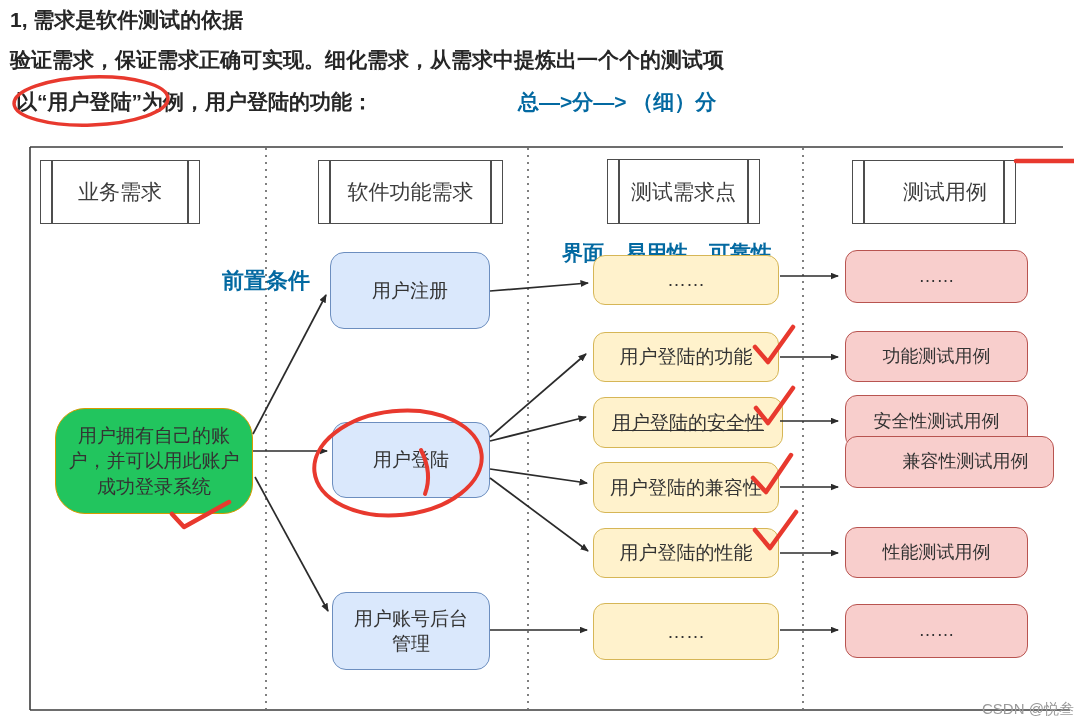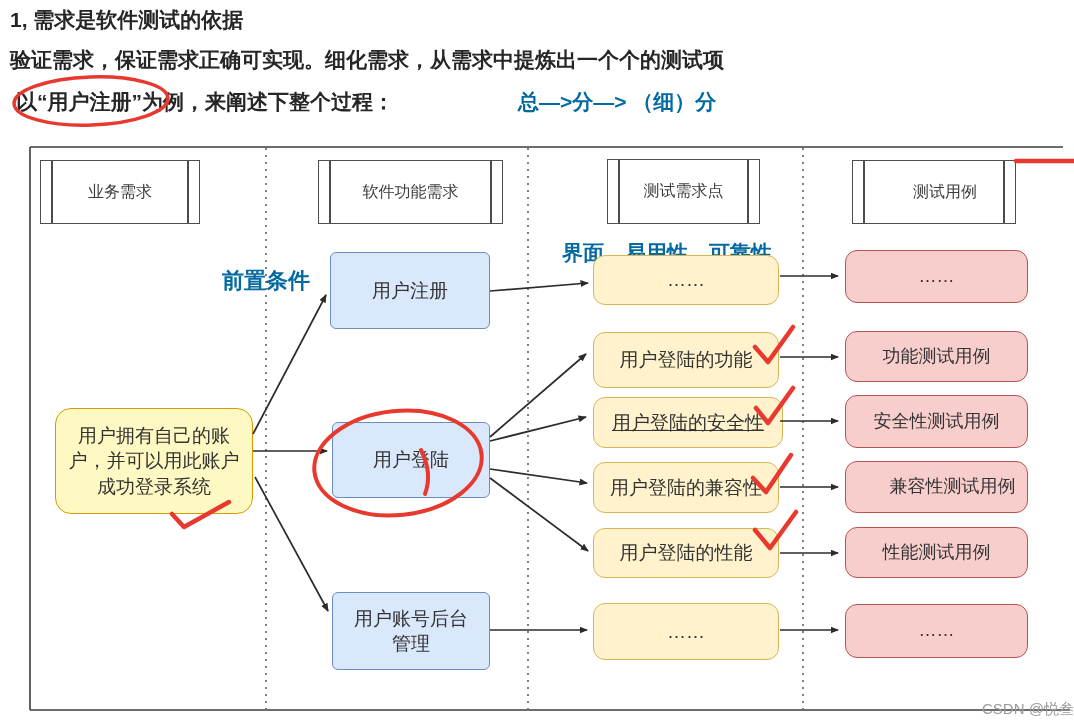--- a/index.html
+++ b/index.html
@@ -9,46 +9,46 @@
   }
   .abs{position:absolute;}
   .hline{font-weight:600;white-space:nowrap;}
   .red-text{color:#0369a1;font-weight:600;white-space:nowrap;}
   
   svg.overlay{position:absolute;left:0;top:0;width:1074px;height:726px;pointer-events:none;}
   
   .colhead{
     position:absolute;background:#fff;border:1.6px solid #4d4d4d;
     display:flex;align-items:center;justify-content:center;
-    font-size:16px;color:#3d3d3d;font-weight:500;box-sizing:border-box;
+    font-size:21px;color:#3d3d3d;font-weight:500;box-sizing:border-box;
   }
   .colhead::before,.colhead::after{
     content:"";position:absolute;top:0;bottom:0;width:1.6px;background:#4d4d4d;
   }
   .colhead::before{left:10px;}
   .colhead::after{right:10px;}
   
   .box{
     position:absolute;box-sizing:border-box;display:flex;align-items:center;justify-content:center;
     text-align:center;font-size:19px;color:#333;font-weight:500;line-height:1.32;
   }
-  .box.blue{background:#dae8fc;border:1.5px solid #6c8ebf;border-radius:6px;}
-  .box.orange{background:#fef9c3;border:1.8px solid #d79b00;border-radius:16px;}
+  .box.blue{background:#dae8fc;border:1.5px solid #6c8ebf;border-radius:14px;}
+  .box.orange{background:#22c55e;border:1.8px solid #d79b00;border-radius:30px;}
   .box.yellow{background:#fff2cc;border:1.5px solid #d6b656;border-radius:12px;font-size:19px;}
   .box.pink{background:#f8cecc;border:1.8px solid #b85450;border-radius:12px;font-size:18px;}
   .watermark{color:#9a9a9a;font-size:15px;white-space:nowrap;}
 </style>
 </head>
 <body>
 
 <div class="page">
 
   <div class="abs hline" style="left:10px;top:6px;font-size:21px;">1, 需求是软件测试的依据</div>
   <div class="abs hline" style="left:10px;top:46px;font-size:21px;">验证需求，保证需求正确可实现。细化需求，从需求中提炼出一个个的测试项</div>
-  <div class="abs hline" style="left:16px;top:88px;font-size:21px;">以“用户注册”为例，来阐述下整个过程：</div>
+  <div class="abs hline" style="left:16px;top:88px;font-size:21px;">以“用户登陆”为例，用户登陆的功能：</div>
   <div class="abs red-text" style="left:518px;top:88px;font-size:21px;">总—&gt;分—&gt; （细）分</div>
 
   <div class="abs red-text" style="left:222px;top:266px;font-size:22px;">前置条件</div>
   <div class="abs red-text" style="left:562px;top:239px;font-size:21px;">界面，易用性，可靠性</div>
 
   <div class="colhead" style="left:40px;top:160px;width:160px;height:64px;">
     <span>业务需求</span>
   </div>
   <div class="colhead" style="left:318px;top:160px;width:185px;height:64px;">
     <span>软件功能需求</span>
@@ -60,30 +60,30 @@
     <span>测试用例</span>
   </div>
 
   <div class="box orange" style="left:55px;top:408px;width:198px;height:106px;padding:6px 10px;">用户拥有自己的账户，并可以用此账户成功登录系统</div>
 
   <div class="box blue" style="left:330px;top:252px;width:160px;height:77px;">用户注册</div>
   <div class="box blue" style="left:332px;top:422px;width:158px;height:76px;">用户登陆</div>
   <div class="box blue" style="left:332px;top:592px;width:158px;height:78px;padding:0 14px;">用户账号后台管理</div>
 
   <div class="box yellow" style="left:593px;top:255px;width:186px;height:50px;">……</div>
-  <div class="box yellow" style="left:593px;top:332px;width:186px;height:56px;">用户登陆的功能</div>
+  <div class="box yellow" style="left:593px;top:332px;width:186px;height:50px;">用户登陆的功能</div>
   <div class="box yellow" style="left:593px;top:397px;width:190px;height:51px;text-decoration:underline;">用户登陆的安全性</div>
   <div class="box yellow" style="left:593px;top:462px;width:186px;height:51px;">用户登陆的兼容性</div>
   <div class="box yellow" style="left:593px;top:528px;width:186px;height:50px;">用户登陆的性能</div>
   <div class="box yellow" style="left:593px;top:603px;width:186px;height:57px;">……</div>
 
   <div class="box pink" style="left:845px;top:250px;width:183px;height:53px;">……</div>
   <div class="box pink" style="left:845px;top:331px;width:183px;height:51px;">功能测试用例</div>
   <div class="box pink" style="left:845px;top:395px;width:183px;height:53px;">安全性测试用例</div>
-  <div class="box pink" style="left:845px;top:461px;width:183px;height:52px;padding-left:32px;">兼容性测试用例</div>
+  <div class="box pink" style="left:845px;top:436px;width:209px;height:52px;padding-left:32px;">兼容性测试用例</div>
   <div class="box pink" style="left:845px;top:527px;width:183px;height:51px;">性能测试用例</div>
   <div class="box pink" style="left:845px;top:604px;width:183px;height:54px;">……</div>
 
   <svg class="overlay" viewBox="0 0 1074 726">
     <defs>
       <marker id="arrow" markerWidth="9" markerHeight="8" refX="7.5" refY="3.5" orient="auto" markerUnits="userSpaceOnUse">
         <path d="M0,0 L8.5,3.5 L0,7 z" fill="#2b2b2b"></path>
       </marker>
     </defs>
 

